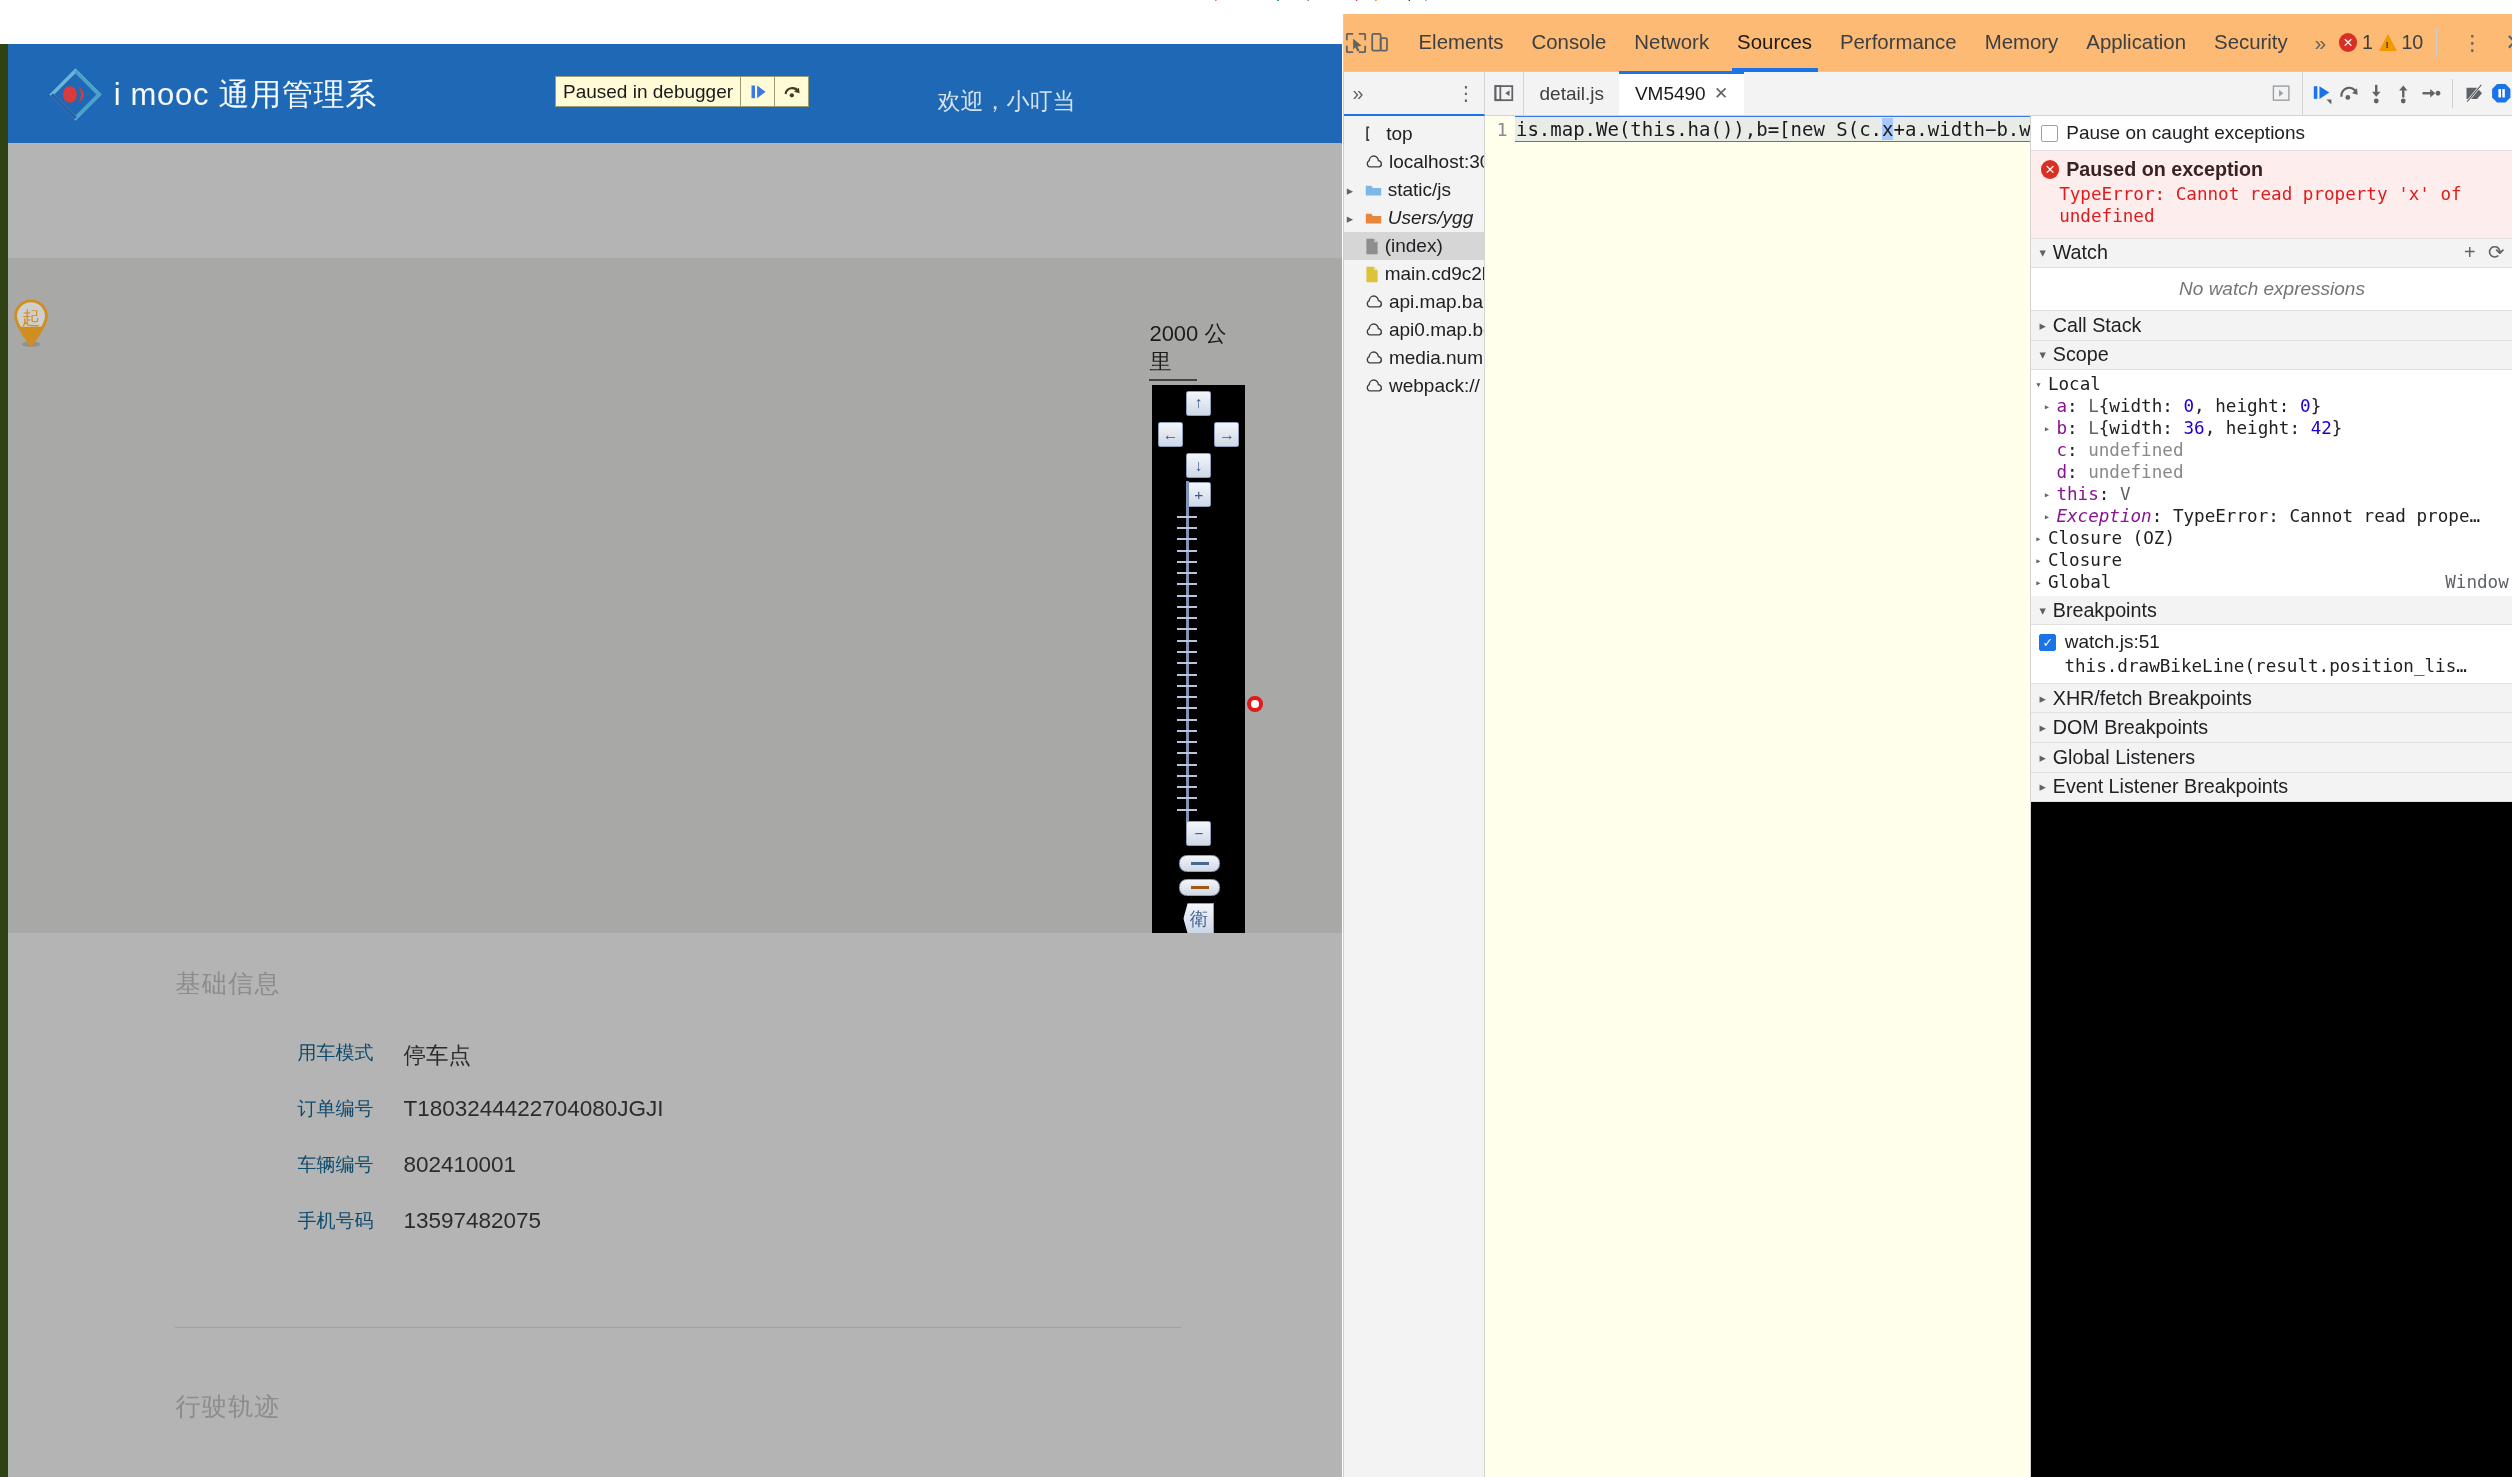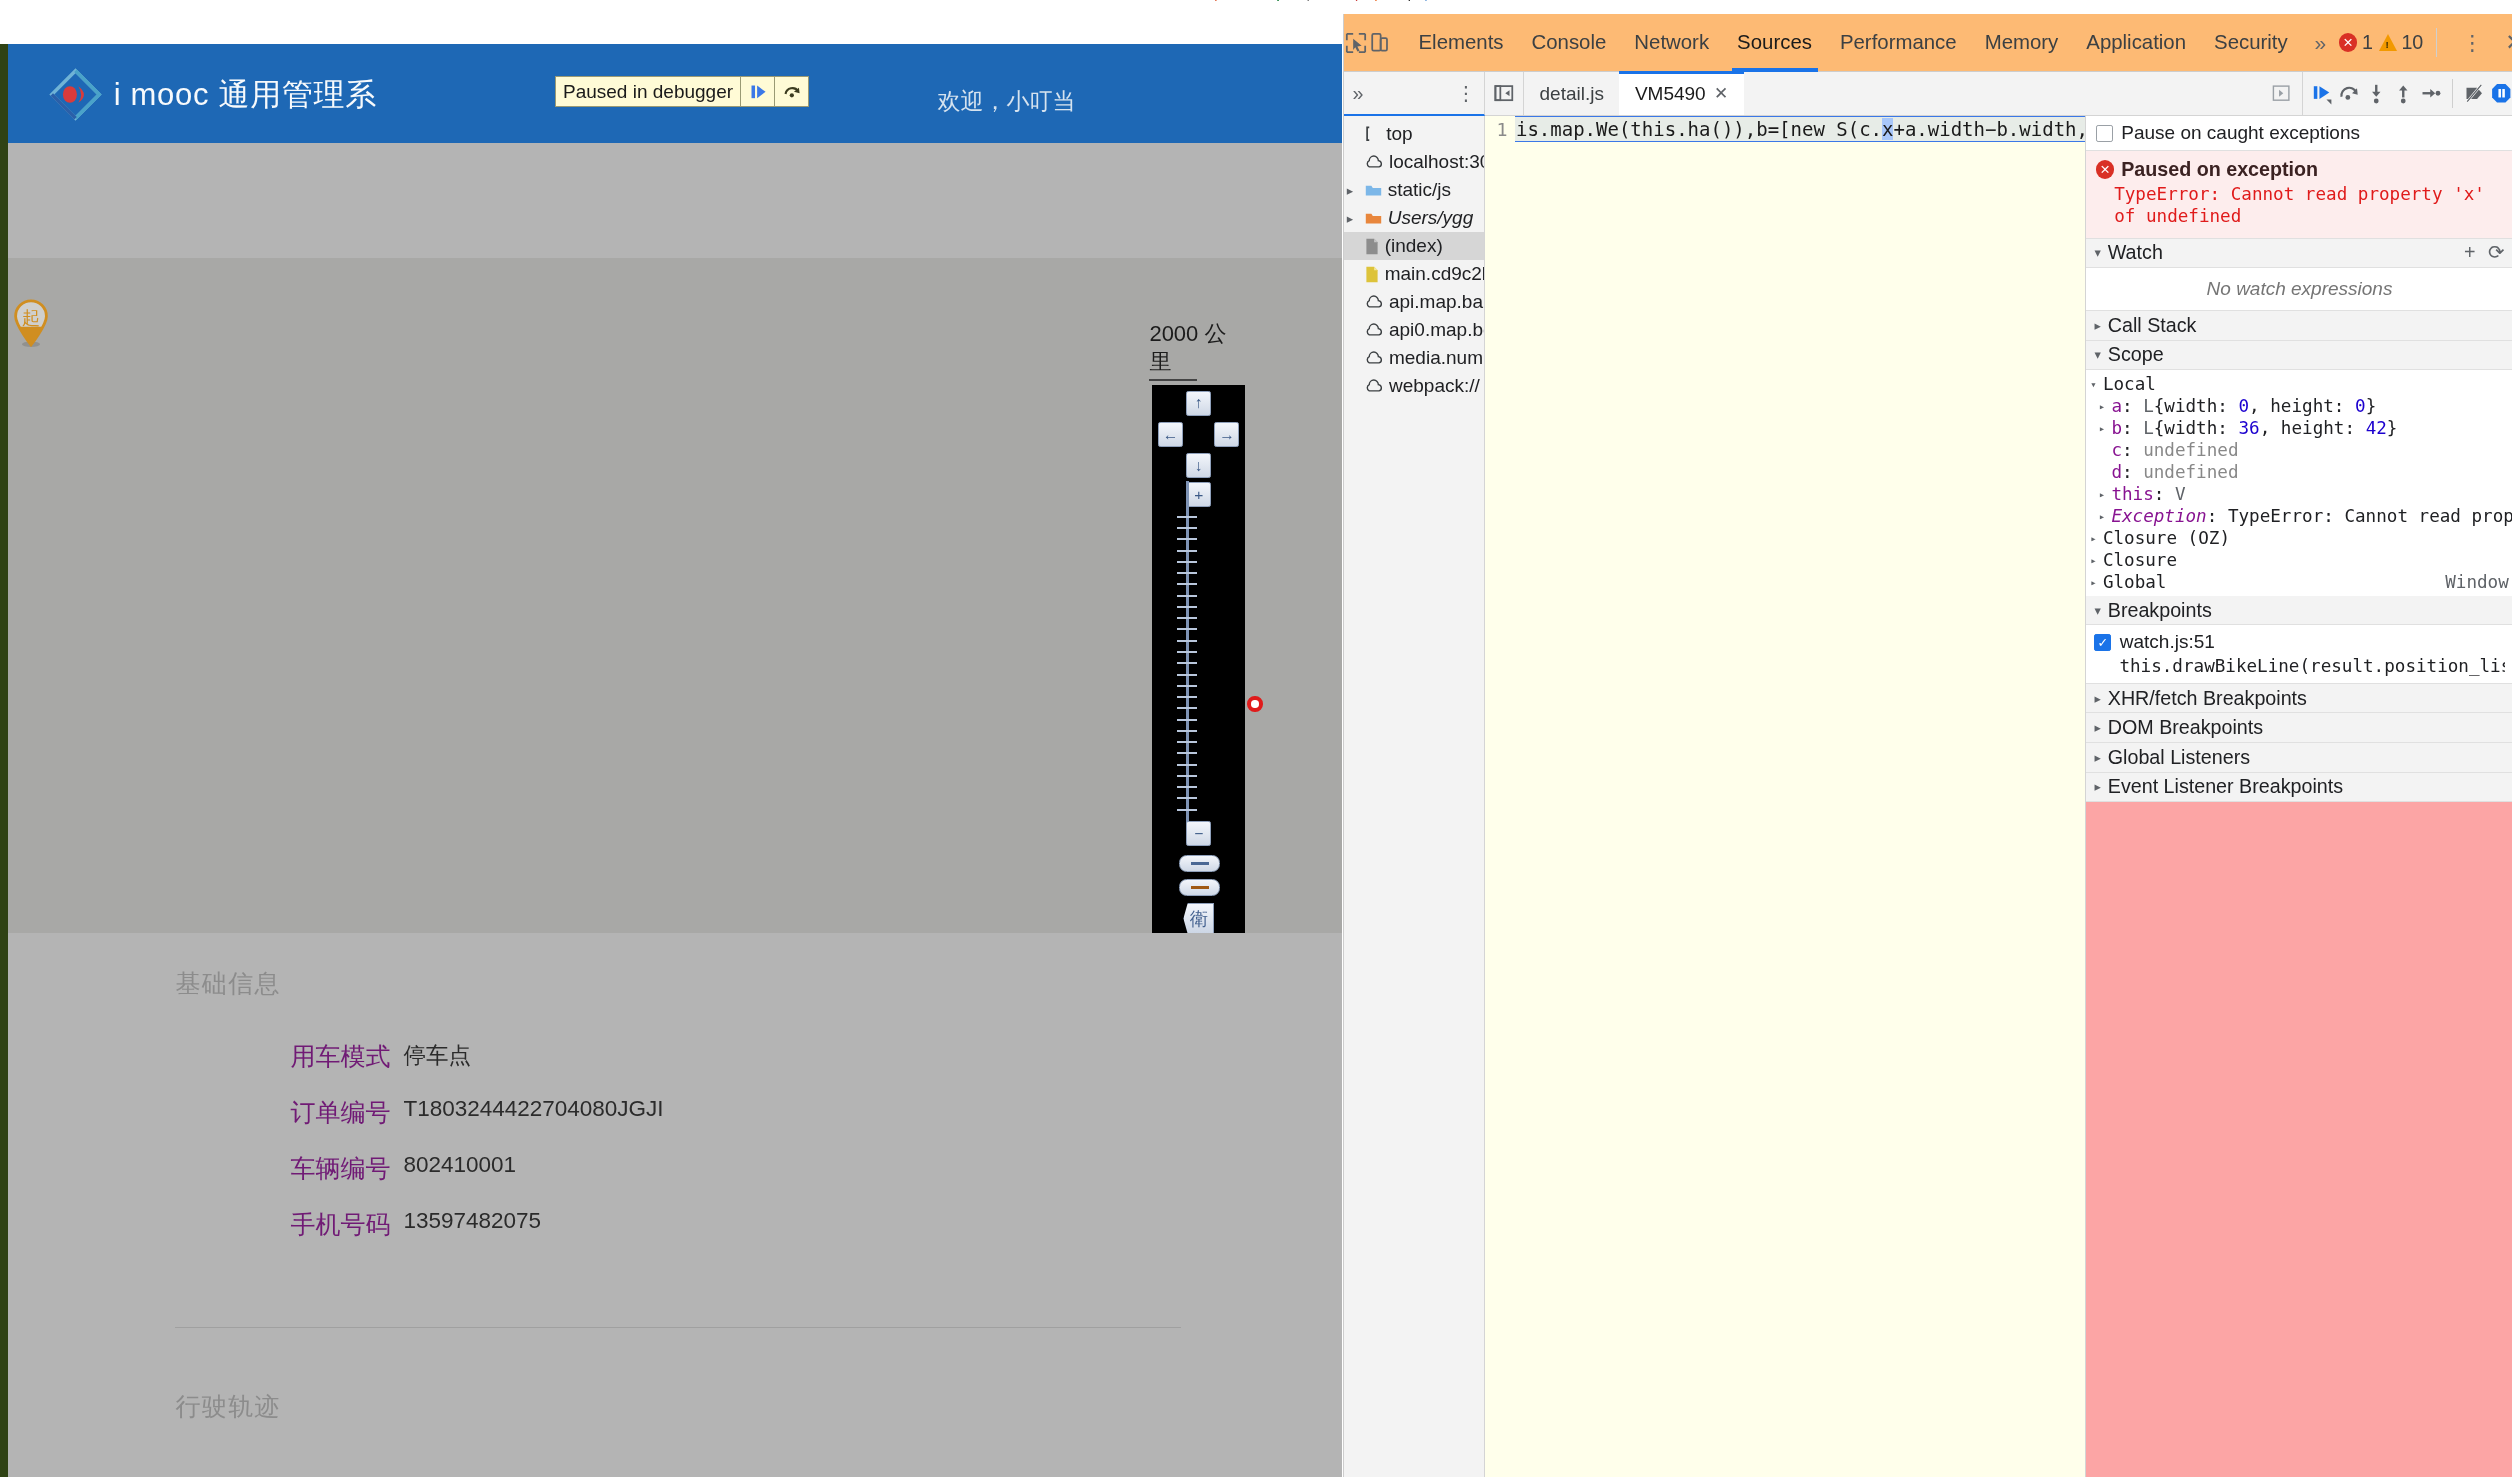--- a/index.html
+++ b/index.html
@@ -115,22 +115,22 @@
     position: absolute; left: 96px; top: 441px; width: 15.5px; height: 15.5px;
     border-radius: 50%; background: #ffffff; border: 4.2px solid #e01b1b;
   }
 
   
   .info-section { position: absolute; left: 8.4px; top: 889px; width: 1334px; height: 546px; background: #b4b4b4; }
   .sec-title { position: absolute; font-size: 25px; color: #8c8c8c; letter-spacing: 1.4px; }
   .info-rows { position: absolute; left: 0; top: 107px; width: 100%; }
   .info-row { position: relative; height: 56px; }
   .info-label {
-    position: absolute; left: 220px; width: 162px; text-align: right;
-    font-size: 25px; color: #701a75;
+    position: absolute; left: 203px; width: 162px; text-align: right;
+    font-size: 19px; color: #0c4a6e;
   }
   .info-value { position: absolute; left: 395px; font-size: 22.5px; color: #2b2b2b; }
   .divider { position: absolute; left: 167px; top: 394px; width: 1006px; height: 1.4px; background: #a0a0a0; }
 
   
   .devtools {
     position: absolute; left: 1343px; top: 14px;
     width: 1170px; height: 1464px;
     background: #f3f3f3;
     border-left: 0.7px solid #cdcdcd;
@@ -221,21 +221,21 @@
   .ln { width: 29.6px; text-align: right; padding-right: 7px; color: #8a8a8a;
         font-family: "DejaVu Sans Mono", "Liberation Mono", monospace; font-size: 18.3px; line-height: 27px; }
   .code-text {
     flex: 1; background: #e7ece7; border-top: 1.4px solid #3b78e7; border-bottom: 1.4px solid #3b78e7;
     font-family: "DejaVu Sans Mono", "Liberation Mono", monospace; font-size: 19px; line-height: 24px;
     color: #1a1a1a; white-space: nowrap; overflow: hidden; padding-left: 1.4px;
   }
   .code-text .hl { background: #a8c7fa; }
 
   .dbg-pane {
-    width: 428px; background: #fca5a5; border-left: 0.7px solid #d4d4d4;
+    width: 483px; background: #000000; border-left: 0.7px solid #d4d4d4;
     font-size: 19px; color: #202124; overflow: hidden;
   }
   .pause-caught {
     display: flex; align-items: center; gap: 8.4px; height: 35px; padding: 0 9.9px;
     border-bottom: 0.7px solid #e0e0e0; background: #fff;
   }
   .cbx { width: 17px; height: 17px; border: 1.4px solid #9aa0a6; border-radius: 2.1px; background: #fff; flex:0 0 auto;}
   .cbx.on { background: #1a73e8; border-color: #1a73e8; color: #fff;
             display:flex; align-items:center; justify-content:center; font-size: 12.7px; }
   .exc-box { background: #fdeded; padding: 7px 9.9px 9.9px 9.9px; border-bottom: 0.7px solid #e0e0e0; }

